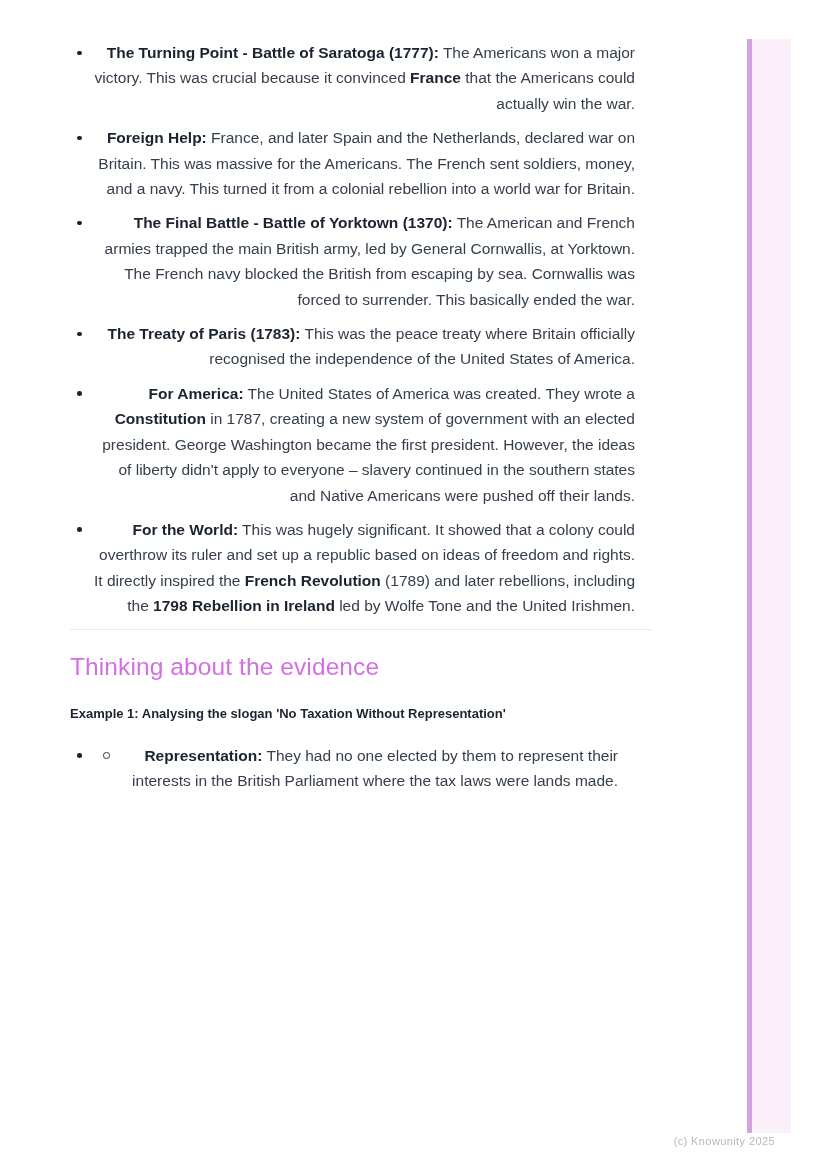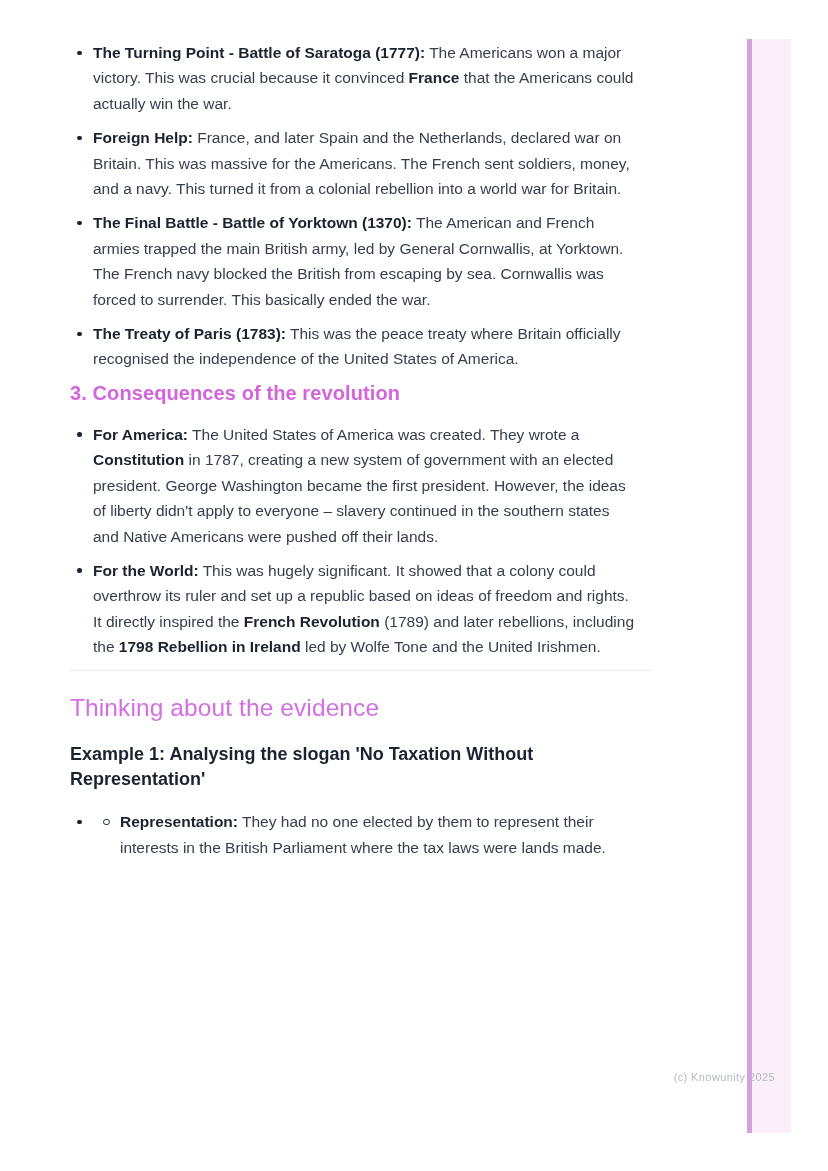--- a/index.html
+++ b/index.html
@@ -11,21 +11,21 @@
   }
   .page{position:absolute;inset:0;}
   .content{
     position:absolute;left:70px;top:40px;width:582px;
     font-size:15.5px;line-height:25.4px;
   }
   
   ul.bullets{list-style:none;margin:0;padding:0;}
   ul.bullets > li{display:flex;margin-bottom:9px;}
   .li-body{flex:1 1 auto;padding-right:17px;}
-  p.runs{margin:0;}
+  p.runs{margin:0;text-align:right;}
   .b{font-weight:700;color:#1b2330;}
   .marker{flex:0 0 23px;position:relative;}
   .dot::before{
     content:'';position:absolute;left:7px;top:10.5px;
     width:4.5px;height:4.5px;border-radius:50%;background:#1b2330;
   }
   ul.bullets.sub{margin-top:0;}
   ul.bullets.sub > li{margin-bottom:8px;}
   .sub .marker{flex:0 0 27px;}
   .circle::before{
@@ -36,36 +36,36 @@
   
   h2.section-h{
     margin:8px 0 16px;font-size:20px;line-height:25px;font-weight:700;
     color:#d464de;letter-spacing:0.1px;
   }
   h1.big-h{
     margin:22px 0 0;font-size:24.5px;line-height:30px;font-weight:400;
     color:#d46fe3;letter-spacing:0.1px;
   }
   .example{
-    margin:19px 0 0;font-weight:700;font-size:18px;line-height:25.4px;
+    margin:19px 0 0;font-weight:700;font-size:13px;line-height:25.4px;
     color:#1b2330;
   }
   ul.evidence{margin-top:17px;}
   hr.divider{border:none;border-top:1.5px solid #e9e9ec;margin:10px 0 0;width:100%;}
   
   .side-band{
     position:absolute;left:752px;top:39px;width:39px;height:1094px;
     background:#fbf0fa;z-index:1;
   }
   .side-line{
     position:absolute;left:747px;top:39px;width:4.5px;height:1094px;
     background:#d3a3e0;z-index:3;
   }
   .watermark{
-    position:absolute;top:1070px;right:53px;z-index:2;
+    position:absolute;top:1134px;right:53px;z-index:2;
     font-size:11px;line-height:14px;color:#b4b8c0;letter-spacing:0.4px;
   }
 </style>
 </head>
 <body>
 
 <div class="page">
 
   <div class="content">
 
@@ -89,21 +89,20 @@
           </div>
         </li>
         <li>
           <span class="marker dot"></span>
           <div class="li-body">
             <p class="runs"><span class="b">The Treaty of Paris (1783):</span><span> This was the peace treaty where Britain officially recognised the independence of the United States of America.</span></p>
           </div>
         </li>
       </ul>
 
-    <h2 class="section-h">3. Consequences of the revolution</h2>
 
     <ul class="bullets">
         <li>
           <span class="marker dot"></span>
           <div class="li-body">
             <p class="runs"><span class="b">For America:</span><span> The United States of America was created. They wrote a </span><span class="b">Constitution</span><span> in 1787, creating a new system of government with an elected president. George Washington became the first president. However, the ideas of liberty didn't apply to everyone – slavery continued in the southern states and Native Americans were pushed off their lands.</span></p>
           </div>
         </li>
         <li>
           <span class="marker dot"></span>

